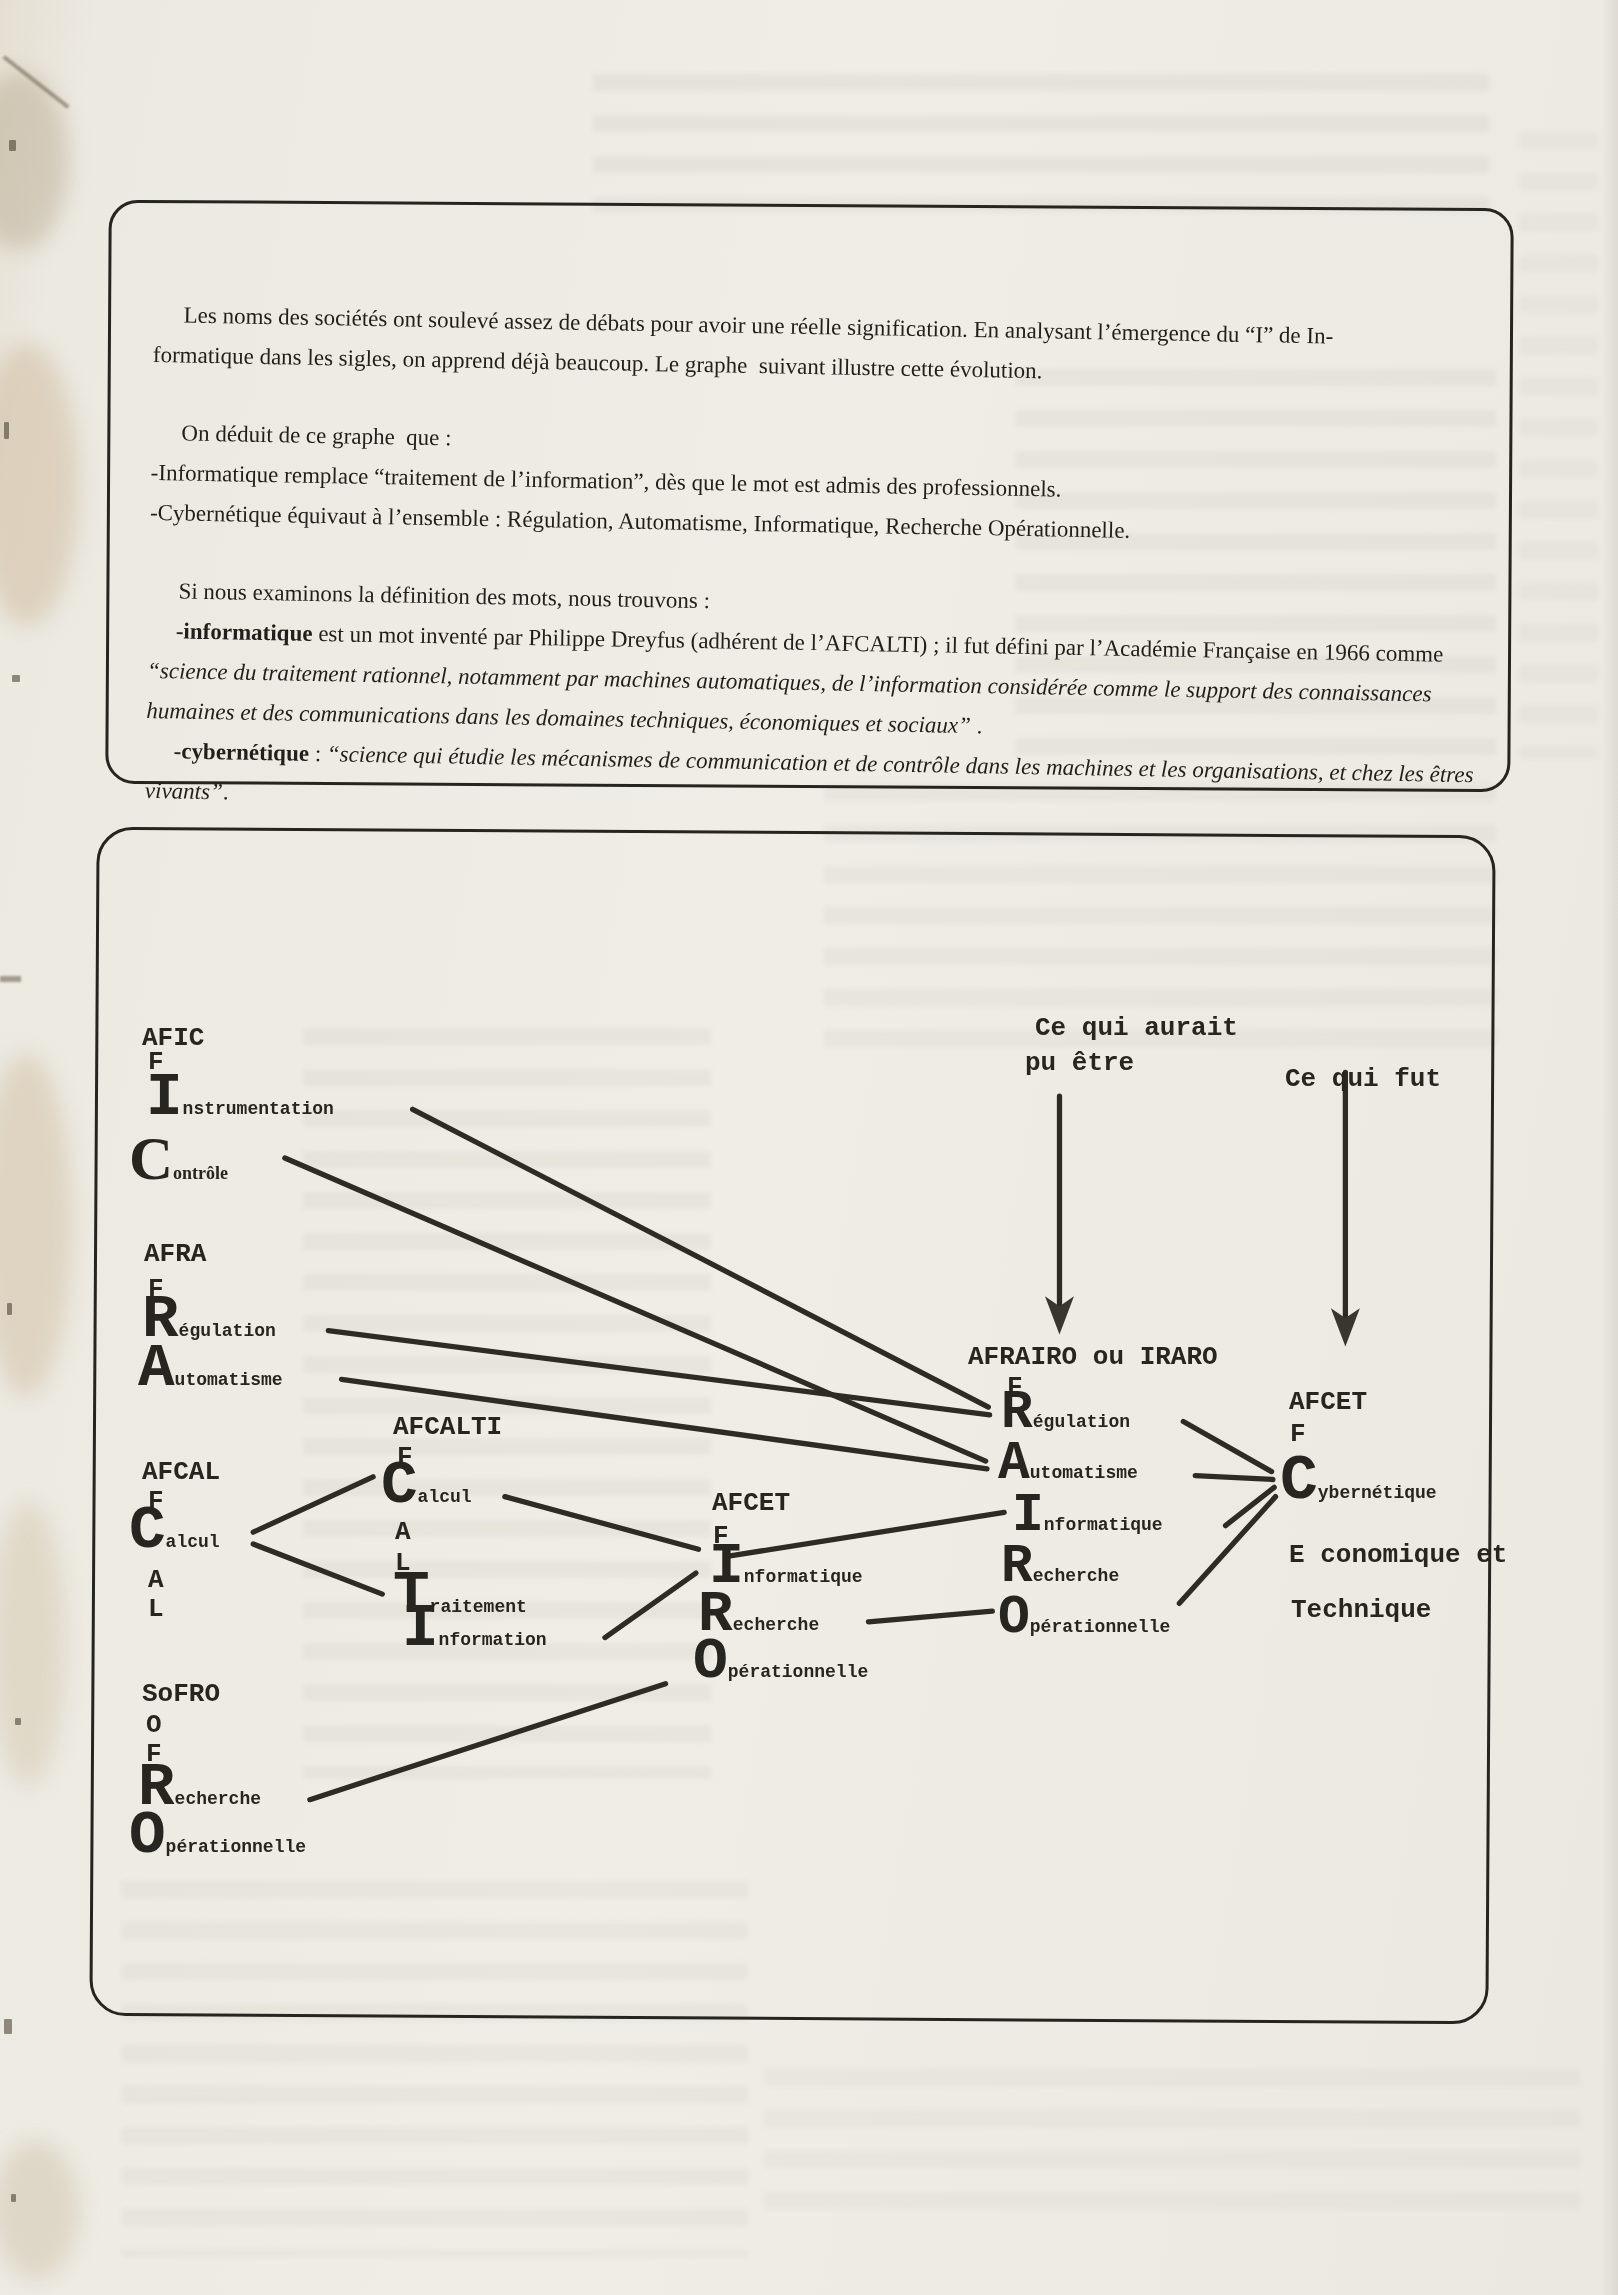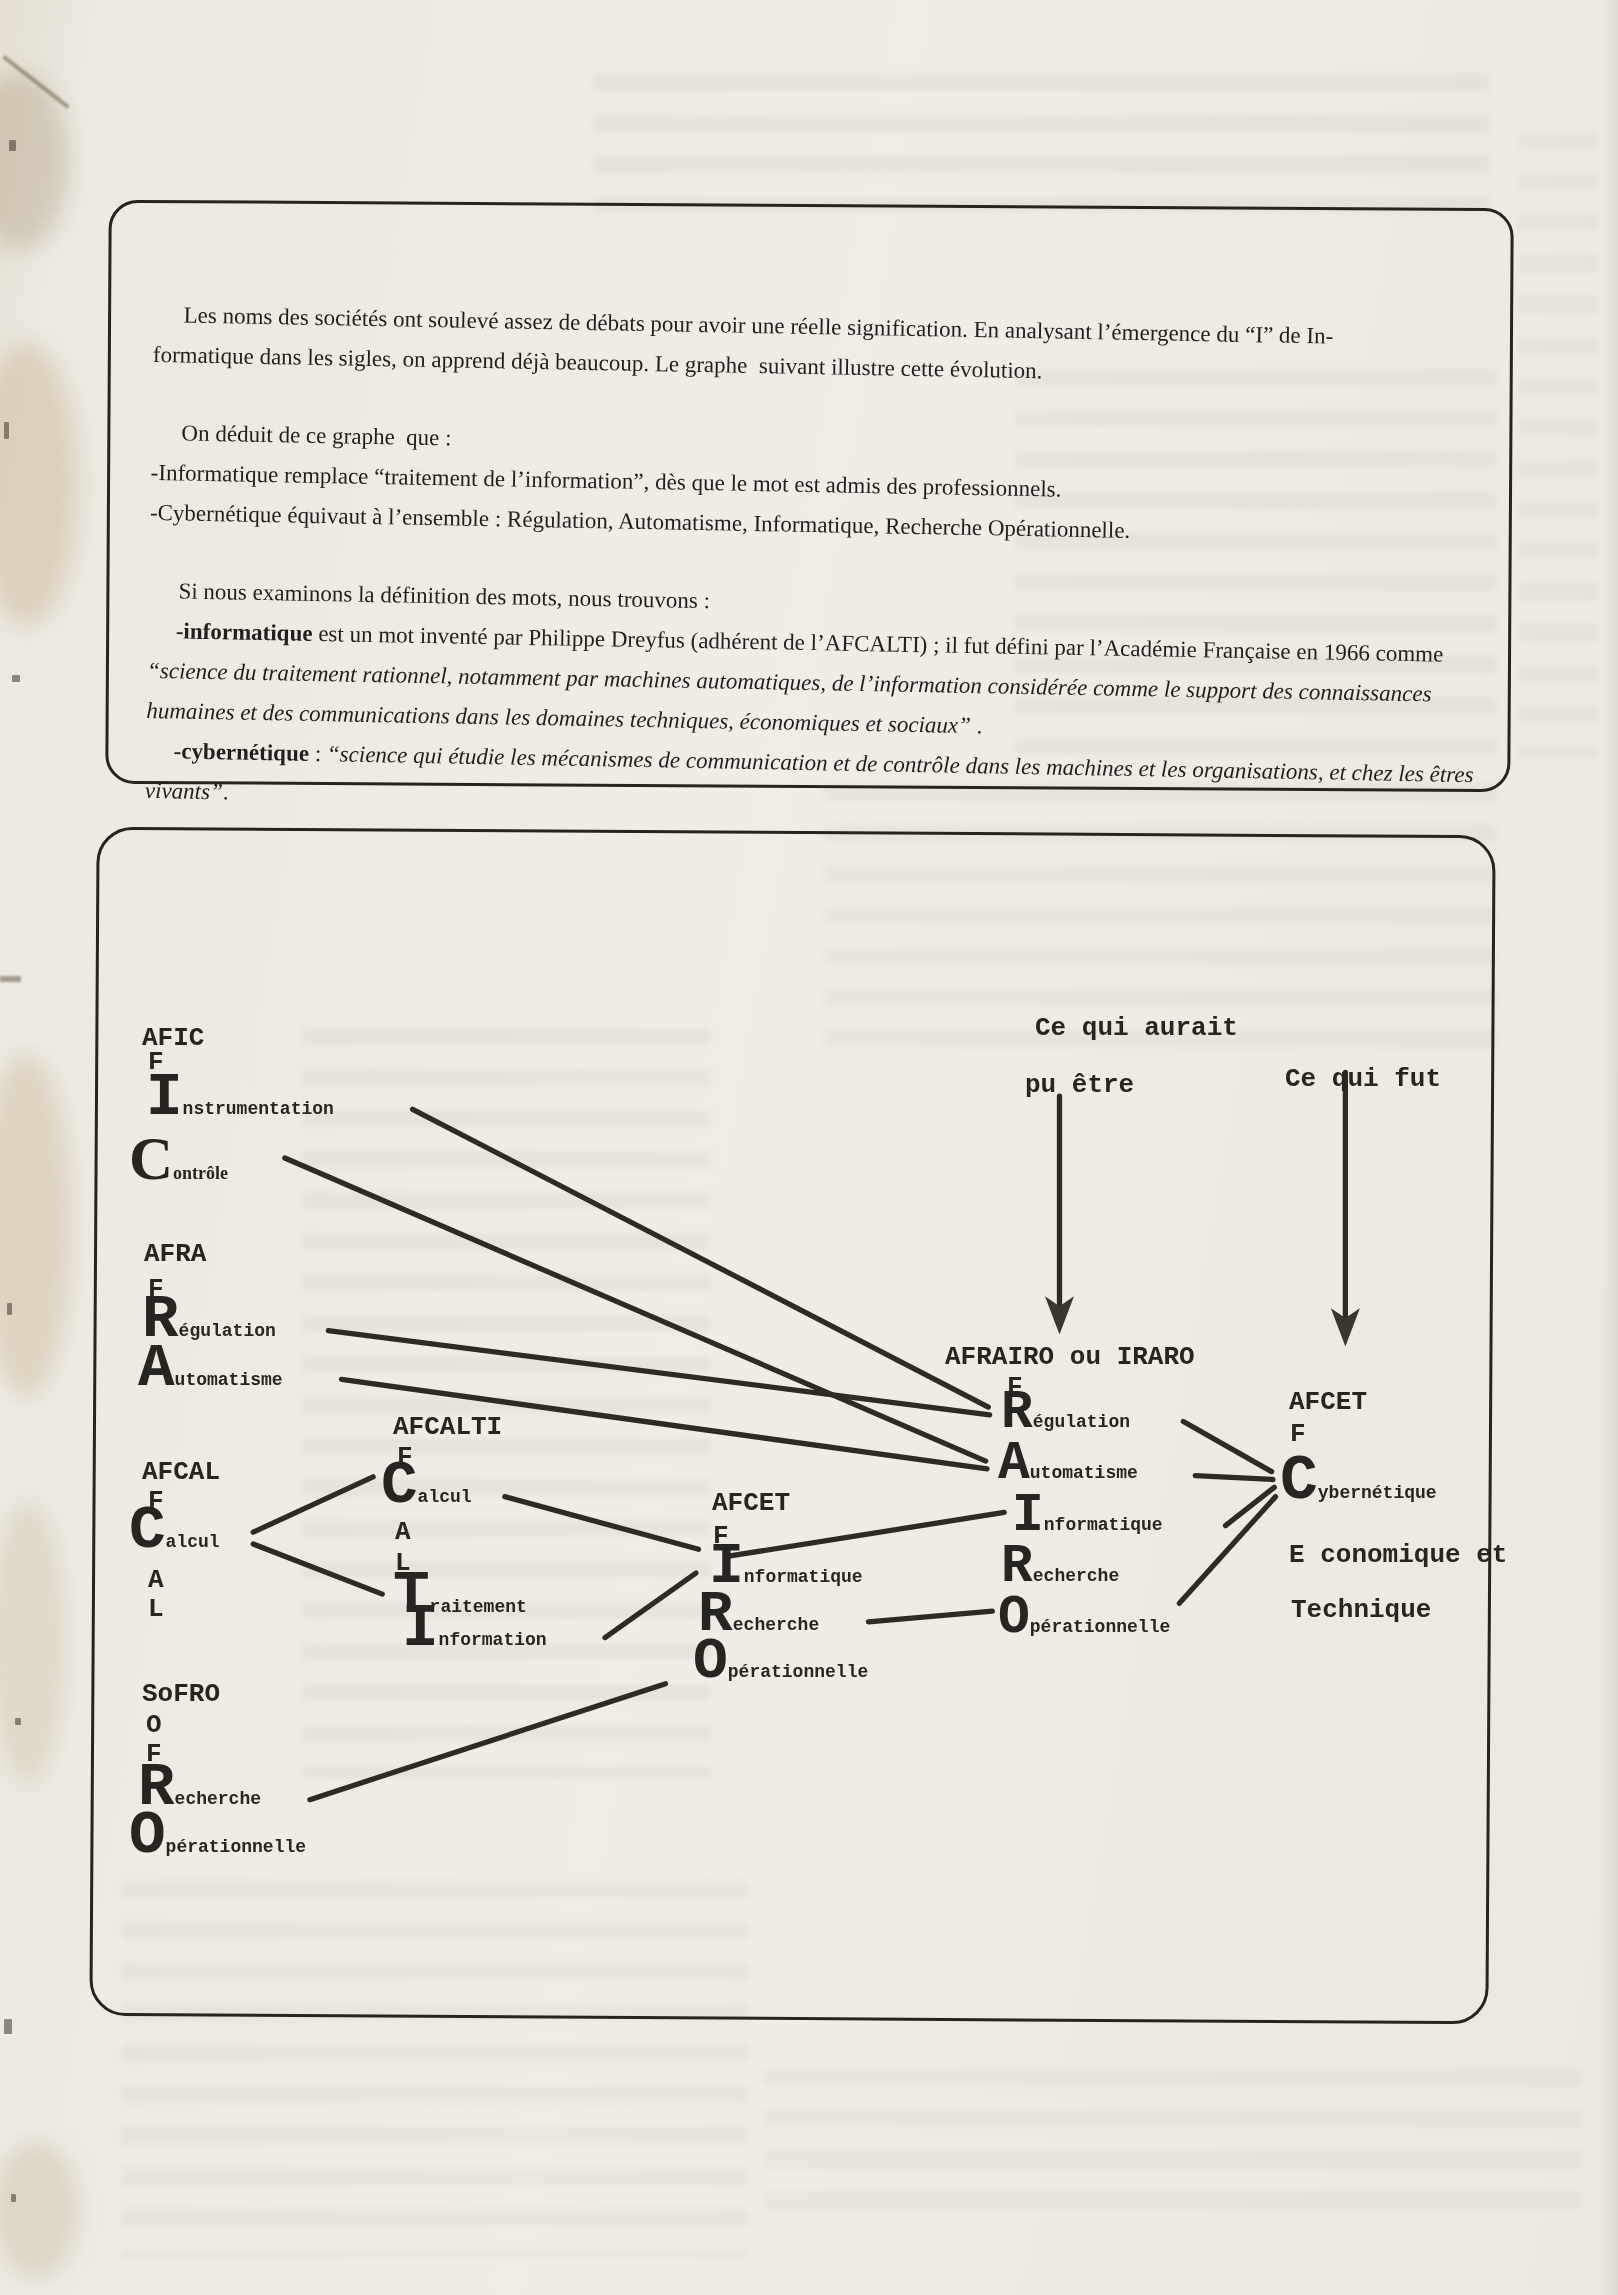--- a/index.html
+++ b/index.html
@@ -101,21 +101,21 @@
     <line x1="1814" y1="2240" x2="1932" y2="2246"></line>
     <line x1="1860" y1="2316" x2="1934" y2="2258"></line>
     <line x1="1790" y1="2434" x2="1936" y2="2272"></line>
     <line x1="1608" y1="1664" x2="1608" y2="1988"></line>
     <polygon points="1608,2026 1586,1968 1608,1983 1630,1968"></polygon>
     <line x1="2042" y1="1628" x2="2042" y2="2002"></line>
     <polygon points="2042,2044 2020,1986 2042,2001 2064,1986"></polygon>
   </svg>
 
   <div class="mono ann" style="left:994px;top:1015px;margin-left:41px;">Ce qui aurait</div>
-  <div class="mono ann" style="left:1025px;top:1072px;text-align:right;">pu être</div>
+  <div class="mono ann" style="left:1025px;top:1050px;text-align:right;">pu être</div>
   <div class="mono ann" style="left:1285px;top:1019px;margin-top:47px;">Ce qui fut</div>
 
   <div>
     <div class="mono nhead" style="left:142px;top:1025px;">AFIC</div>
     <div class="mono nletter" style="left:148px;top:1049px;">F</div>
     <div class="mono brow" style="left:146px;top:1067px;"><span class="bl">I</span><span class="sm">nstrumentation</span></div>
     <div class="mono brow" style="left:129px;top:1128px;font-family:Liberation Serif, serif;"><span class="bl">C</span><span class="sm">ontrôle</span></div>
   </div>
 
   <div>
@@ -153,21 +153,21 @@
 
   <div>
     <div class="mono nhead" style="left:712px;top:1490px;">AFCET</div>
     <div class="mono nletter" style="left:713px;top:1523px;">F</div>
     <div class="mono brow mid" style="left:709px;top:1538px;"><span class="bl">I</span><span class="sm">nformatique</span></div>
     <div class="mono brow mid" style="left:698px;top:1586px;"><span class="bl">R</span><span class="sm">echerche</span></div>
     <div class="mono brow mid" style="left:693px;top:1633px;"><span class="bl">O</span><span class="sm">pérationnelle</span></div>
   </div>
 
   <div>
-    <div class="mono nhead" style="left:945px;top:1344px;">AFRAIRO ou IRARO</div>
+    <div class="mono nhead" style="left:968px;top:1344px;">AFRAIRO ou IRARO</div>
     <div class="mono nletter" style="left:1007px;top:1374px;">F</div>
     <div class="mono brow small" style="left:1001px;top:1387px;"><span class="bl">R</span><span class="sm">égulation</span></div>
     <div class="mono brow small" style="left:998px;top:1438px;"><span class="bl">A</span><span class="sm">utomatisme</span></div>
     <div class="mono brow small" style="left:1012px;top:1490px;"><span class="bl">I</span><span class="sm">nformatique</span></div>
     <div class="mono brow small" style="left:1001px;top:1541px;"><span class="bl">R</span><span class="sm">echerche</span></div>
     <div class="mono brow small" style="left:998px;top:1592px;"><span class="bl">O</span><span class="sm">pérationnelle</span></div>
   </div>
 
   <div>
     <div class="mono nhead" style="left:1289px;top:1389px;">AFCET</div>

